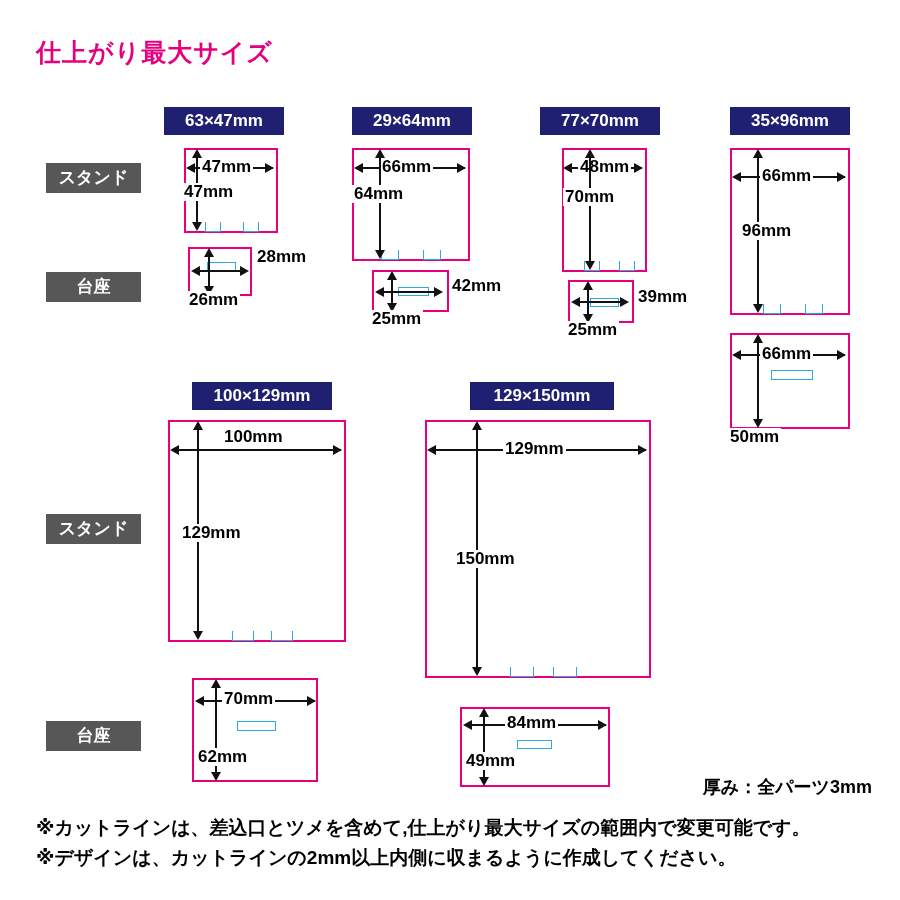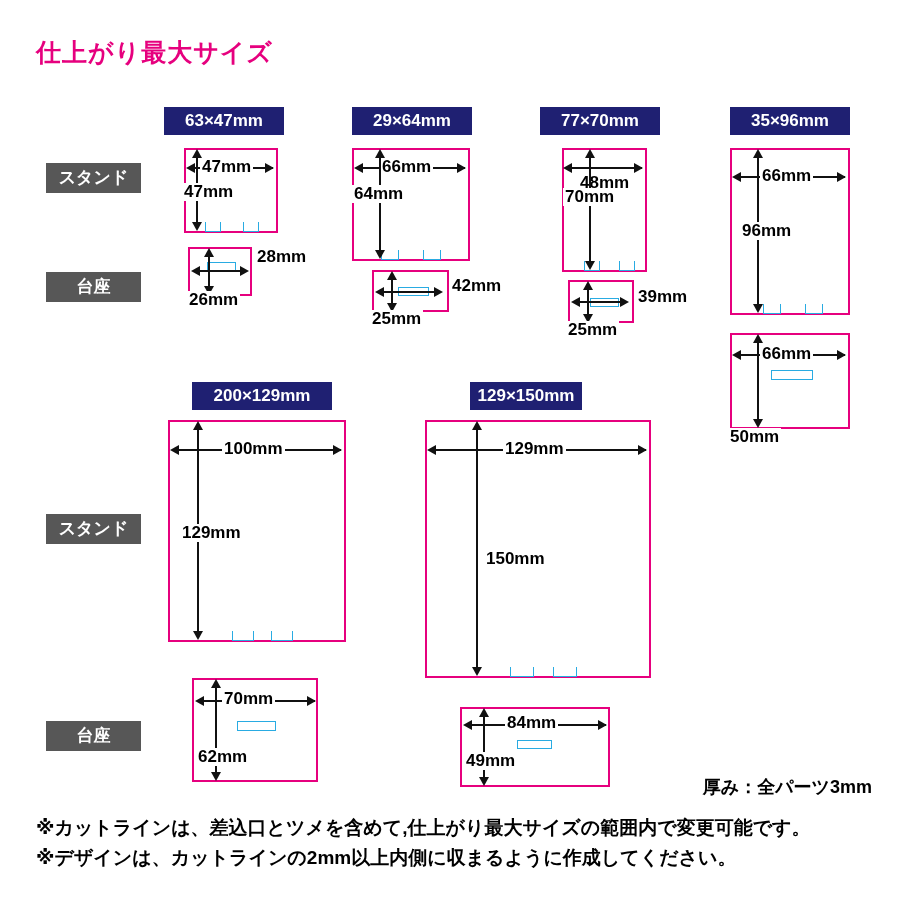--- a/index.html
+++ b/index.html
@@ -203,21 +203,21 @@
 <div class="dim-text" style="left:370px; top:310px;">25mm</div>
 
 <div class="size-badge" style="left:540px; top:107px; width:120px;">77×70mm</div>
 
 <div class="part" style="left:562px; top:148px; width:85px; height:124px;"></div>
 <div class="tab-notch" style="left:584px; top:261px; width:16px; height:10px;"></div>
 <div class="tab-notch" style="left:619px; top:261px; width:16px; height:10px;"></div>
 <div class="dim-h" style="left:566px; top:167px; width:76px;"></div>
 <div class="arrow arrow-l" style="left:563px; top:163px;"></div>
 <div class="arrow arrow-r" style="left:634px; top:163px;"></div>
-<div class="dim-text" style="left:578px; top:158px;margin-top:16px;">48mm</div>
+<div class="dim-text" style="left:578px; top:158px;">48mm</div>
 <div class="dim-v" style="left:589px; top:152px; height:115px;"></div>
 <div class="arrow arrow-u" style="left:585px; top:149px;"></div>
 <div class="arrow arrow-d" style="left:585px; top:261px;"></div>
 <div class="dim-text" style="left:563px; top:188px;">70mm</div>
 
 <div class="part" style="left:568px; top:280px; width:66px; height:43px;"></div>
 <div class="slot" style="left:590px; top:298px; width:29px; height:9px;"></div>
 <div class="dim-h" style="left:574px; top:301px; width:52px;"></div>
 <div class="arrow arrow-l" style="left:571px; top:297px;"></div>
 <div class="arrow arrow-r" style="left:620px; top:297px;"></div>
@@ -245,58 +245,58 @@
 <div class="slot" style="left:771px; top:370px; width:42px; height:10px;"></div>
 <div class="dim-h" style="left:735px; top:354px; width:110px;"></div>
 <div class="arrow arrow-l" style="left:732px; top:350px;"></div>
 <div class="arrow arrow-r" style="left:837px; top:350px;"></div>
 <div class="dim-text" style="left:760px; top:345px;">66mm</div>
 <div class="dim-v" style="left:757px; top:337px; height:88px;"></div>
 <div class="arrow arrow-u" style="left:753px; top:334px;"></div>
 <div class="arrow arrow-d" style="left:753px; top:419px;"></div>
 <div class="dim-text" style="left:728px; top:428px;">50mm</div>
 
-<div class="size-badge" style="left:192px; top:382px; width:140px;">200×129mm</div>
+<div class="size-badge" style="left:192px; top:382px; width:140px;">100×129mm</div>
 
 <div class="part" style="left:168px; top:420px; width:178px; height:222px;"></div>
 <div class="tab-notch" style="left:232px; top:631px; width:22px; height:10px;"></div>
 <div class="tab-notch" style="left:271px; top:631px; width:22px; height:10px;"></div>
 <div class="dim-h" style="left:173px; top:449px; width:168px;"></div>
 <div class="arrow arrow-l" style="left:170px; top:445px;"></div>
 <div class="arrow arrow-r" style="left:333px; top:445px;"></div>
-<div class="dim-text" style="left:222px; top:440px;">100mm</div>
+<div class="dim-text" style="left:222px; top:428px;">100mm</div>
 <div class="dim-v" style="left:197px; top:424px; height:214px;"></div>
 <div class="arrow arrow-u" style="left:193px; top:421px;"></div>
 <div class="arrow arrow-d" style="left:193px; top:631px;"></div>
 <div class="dim-text" style="left:180px; top:524px;">129mm</div>
 
 <div class="part" style="left:192px; top:678px; width:126px; height:104px;"></div>
 <div class="slot" style="left:237px; top:721px; width:39px; height:10px;"></div>
 <div class="dim-h" style="left:198px; top:700px; width:117px;"></div>
 <div class="arrow arrow-l" style="left:195px; top:696px;"></div>
 <div class="arrow arrow-r" style="left:307px; top:696px;"></div>
 <div class="dim-text" style="left:222px; top:690px;">70mm</div>
 <div class="dim-v" style="left:215px; top:682px; height:96px;"></div>
 <div class="arrow arrow-u" style="left:211px; top:679px;"></div>
 <div class="arrow arrow-d" style="left:211px; top:772px;"></div>
 <div class="dim-text" style="left:196px; top:748px;">62mm</div>
 
-<div class="size-badge" style="left:470px; top:382px; width:112px;">129×150mm</div>
+<div class="size-badge" style="left:470px; top:382px; width:144px;">129×150mm</div>
 
 <div class="part" style="left:425px; top:420px; width:226px; height:258px;"></div>
 <div class="tab-notch" style="left:510px; top:667px; width:24px; height:10px;"></div>
 <div class="tab-notch" style="left:553px; top:667px; width:24px; height:10px;"></div>
 <div class="dim-h" style="left:430px; top:449px; width:216px;"></div>
 <div class="arrow arrow-l" style="left:427px; top:445px;"></div>
 <div class="arrow arrow-r" style="left:638px; top:445px;"></div>
 <div class="dim-text" style="left:503px; top:440px;">129mm</div>
 <div class="dim-v" style="left:476px; top:424px; height:250px;"></div>
 <div class="arrow arrow-u" style="left:472px; top:421px;"></div>
 <div class="arrow arrow-d" style="left:472px; top:667px;"></div>
-<div class="dim-text" style="left:484px; top:550px;">150mm</div>
+<div class="dim-text" style="left:454px; top:550px;">150mm</div>
 
 <div class="part" style="left:460px; top:707px; width:150px; height:80px;"></div>
 <div class="slot" style="left:517px; top:740px; width:35px; height:9px;"></div>
 <div class="dim-h" style="left:466px; top:724px; width:140px;"></div>
 <div class="arrow arrow-l" style="left:463px; top:720px;"></div>
 <div class="arrow arrow-r" style="left:598px; top:720px;"></div>
 <div class="dim-text" style="left:505px; top:714px;">84mm</div>
 <div class="dim-v" style="left:483px; top:711px; height:72px;"></div>
 <div class="arrow arrow-u" style="left:479px; top:708px;"></div>
 <div class="arrow arrow-d" style="left:479px; top:777px;"></div>

